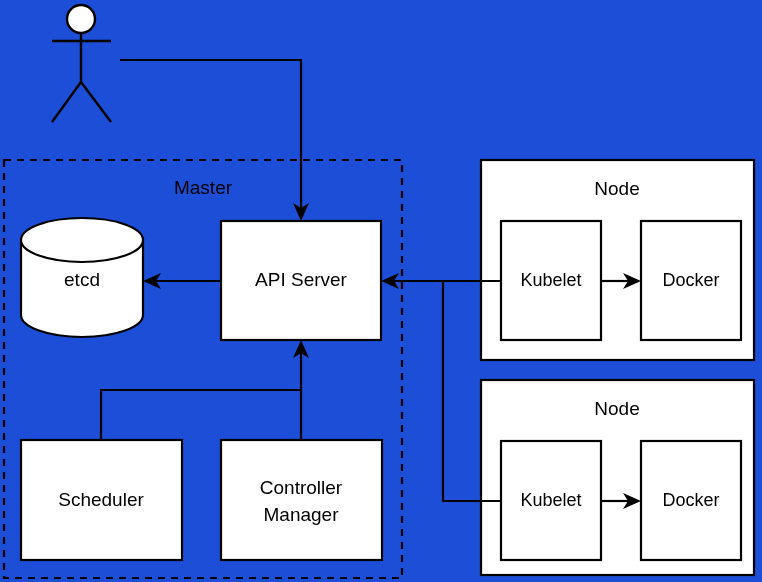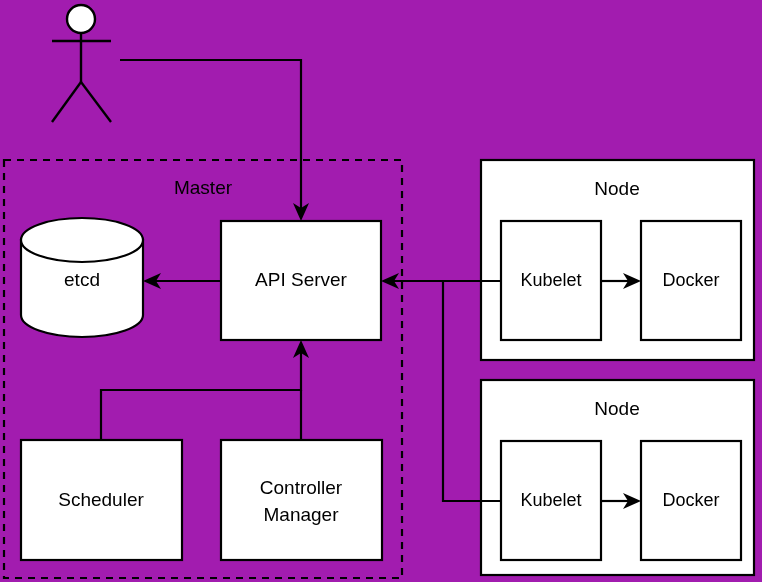--- a/index.html
+++ b/index.html
@@ -10,21 +10,21 @@
   body {
     width: 762px;
     height: 582px;
     font-family: "Liberation Sans", sans-serif;
     overflow: hidden;
   }
   #diagram-root {
     position: relative;
     width: 762px;
     height: 582px;
-    background: #a21caf;
+    background: #1d4ed8;
   }
   svg.diagram {
     display: block;
     width: 762px;
     height: 582px;
   }
   .shape-stroke {
     fill: #ffffff;
     stroke: #000000;
     stroke-width: 2.2;

